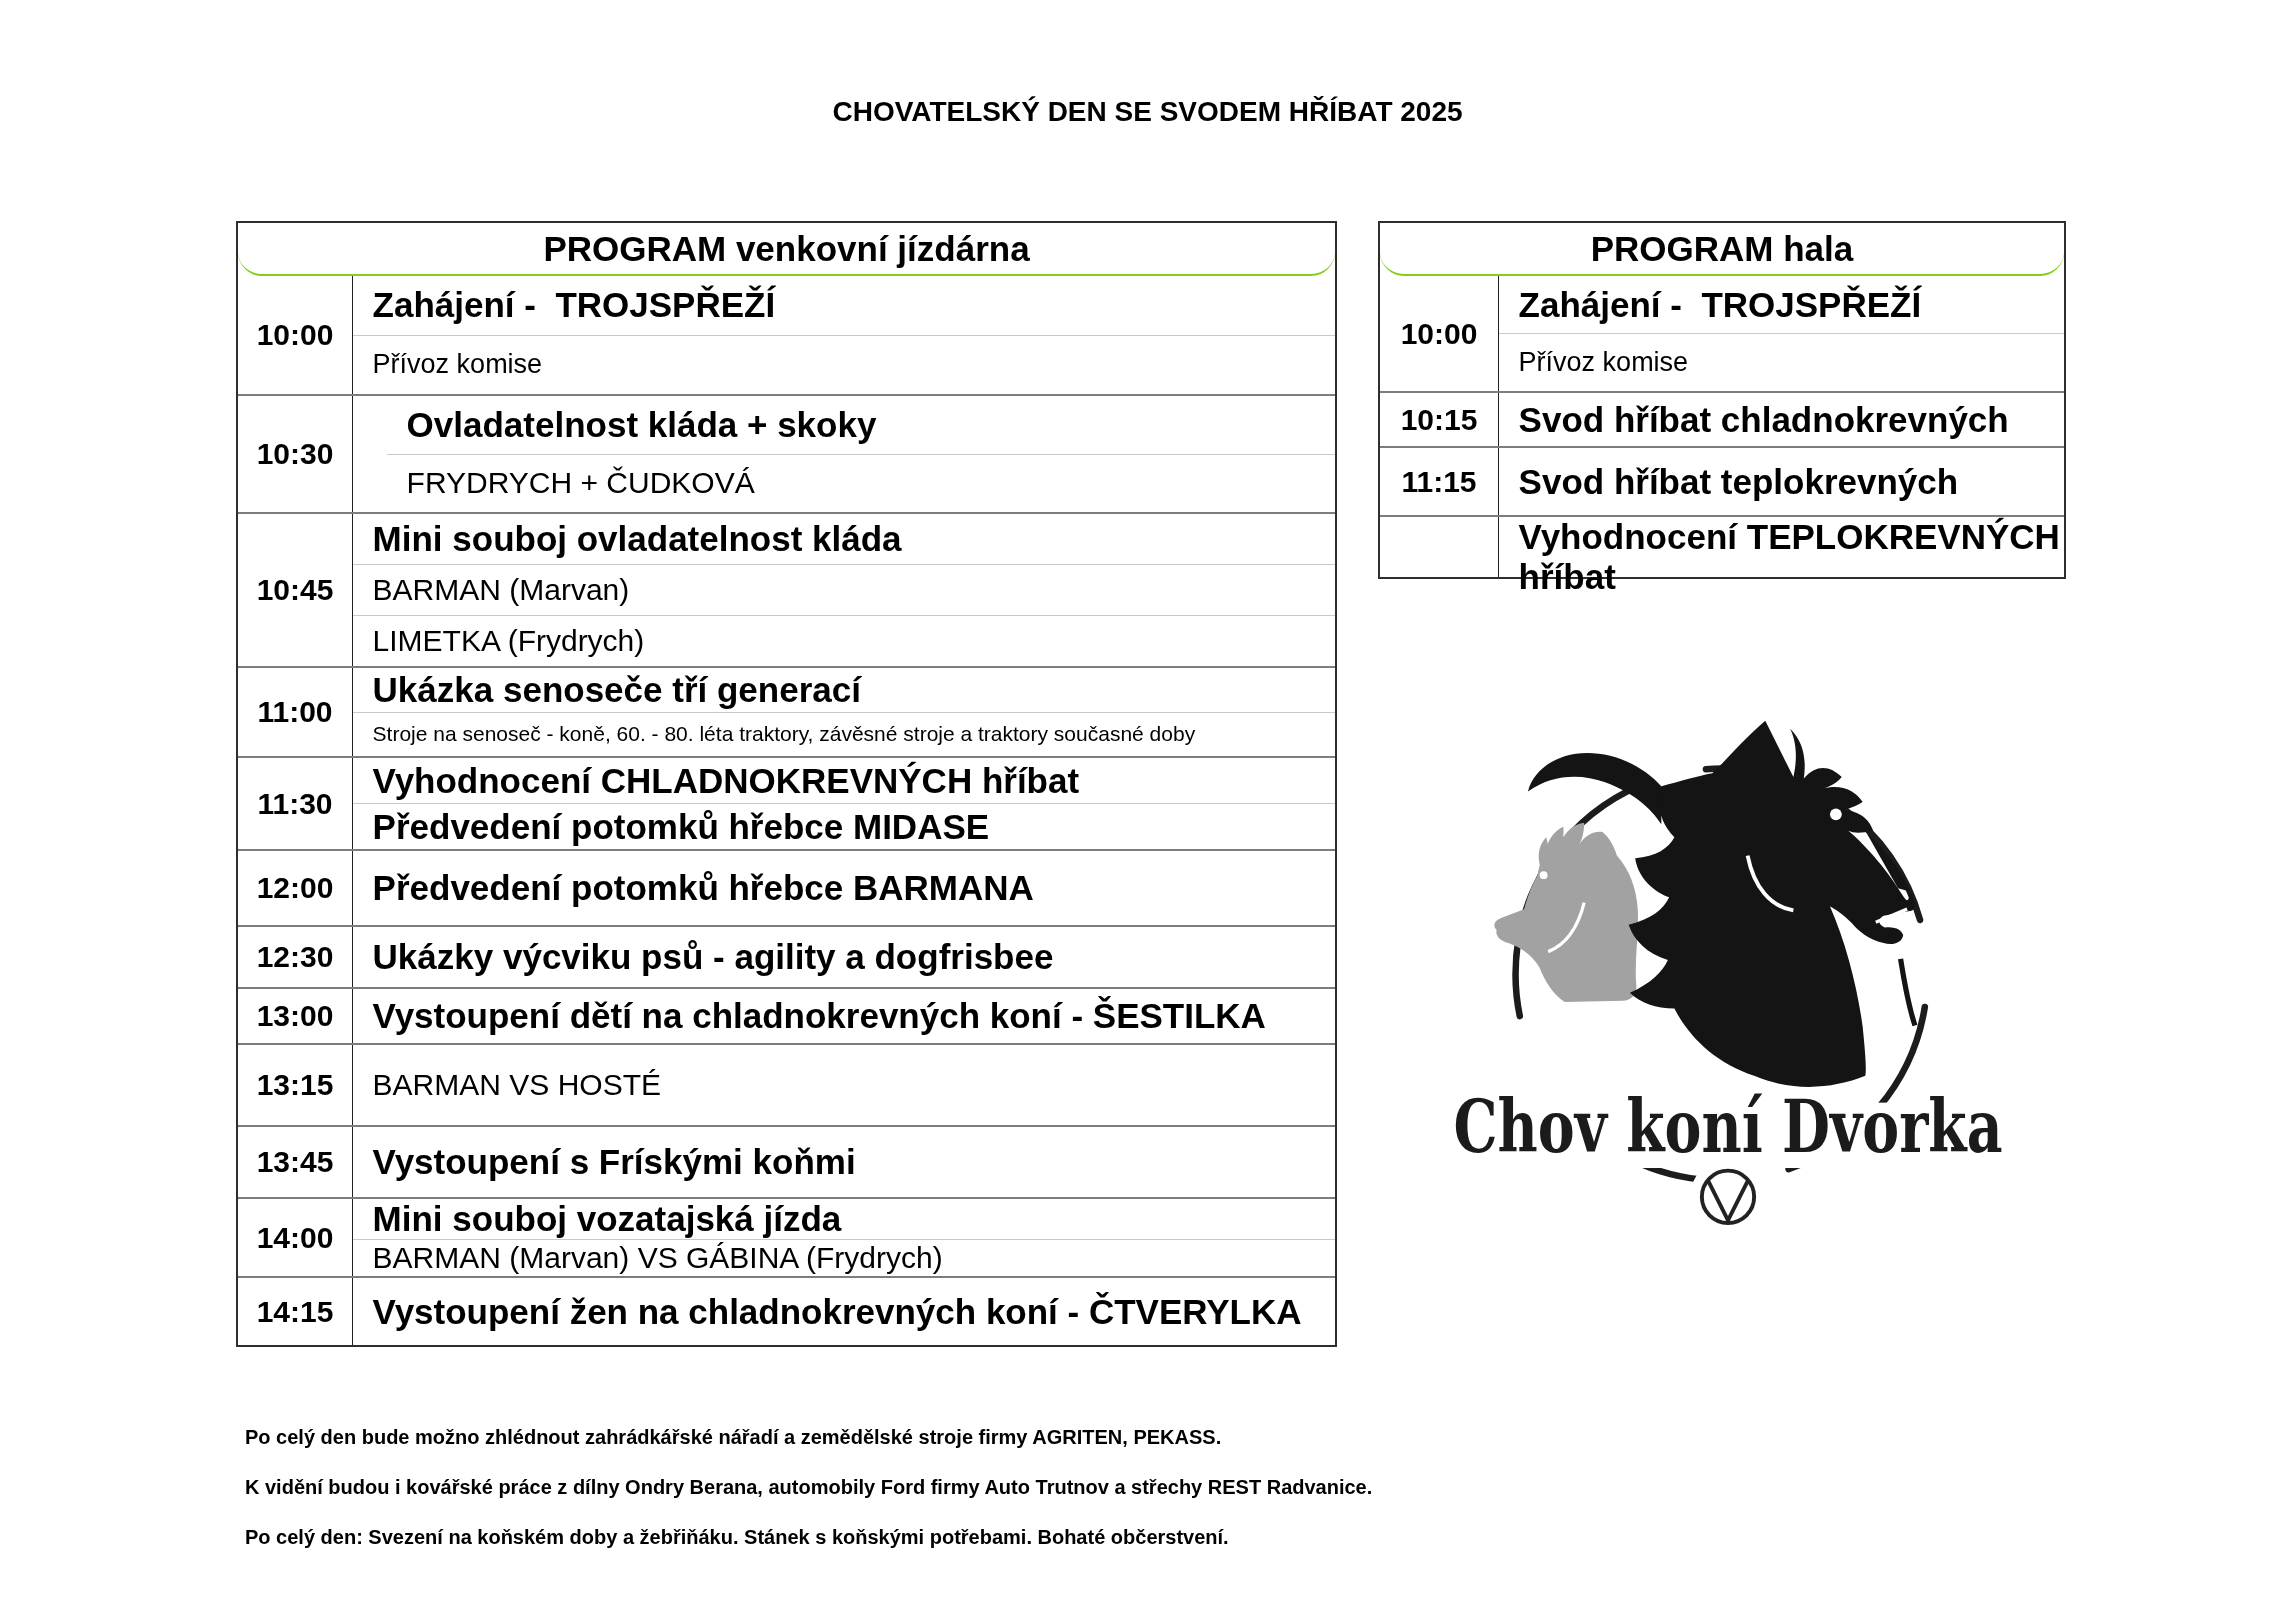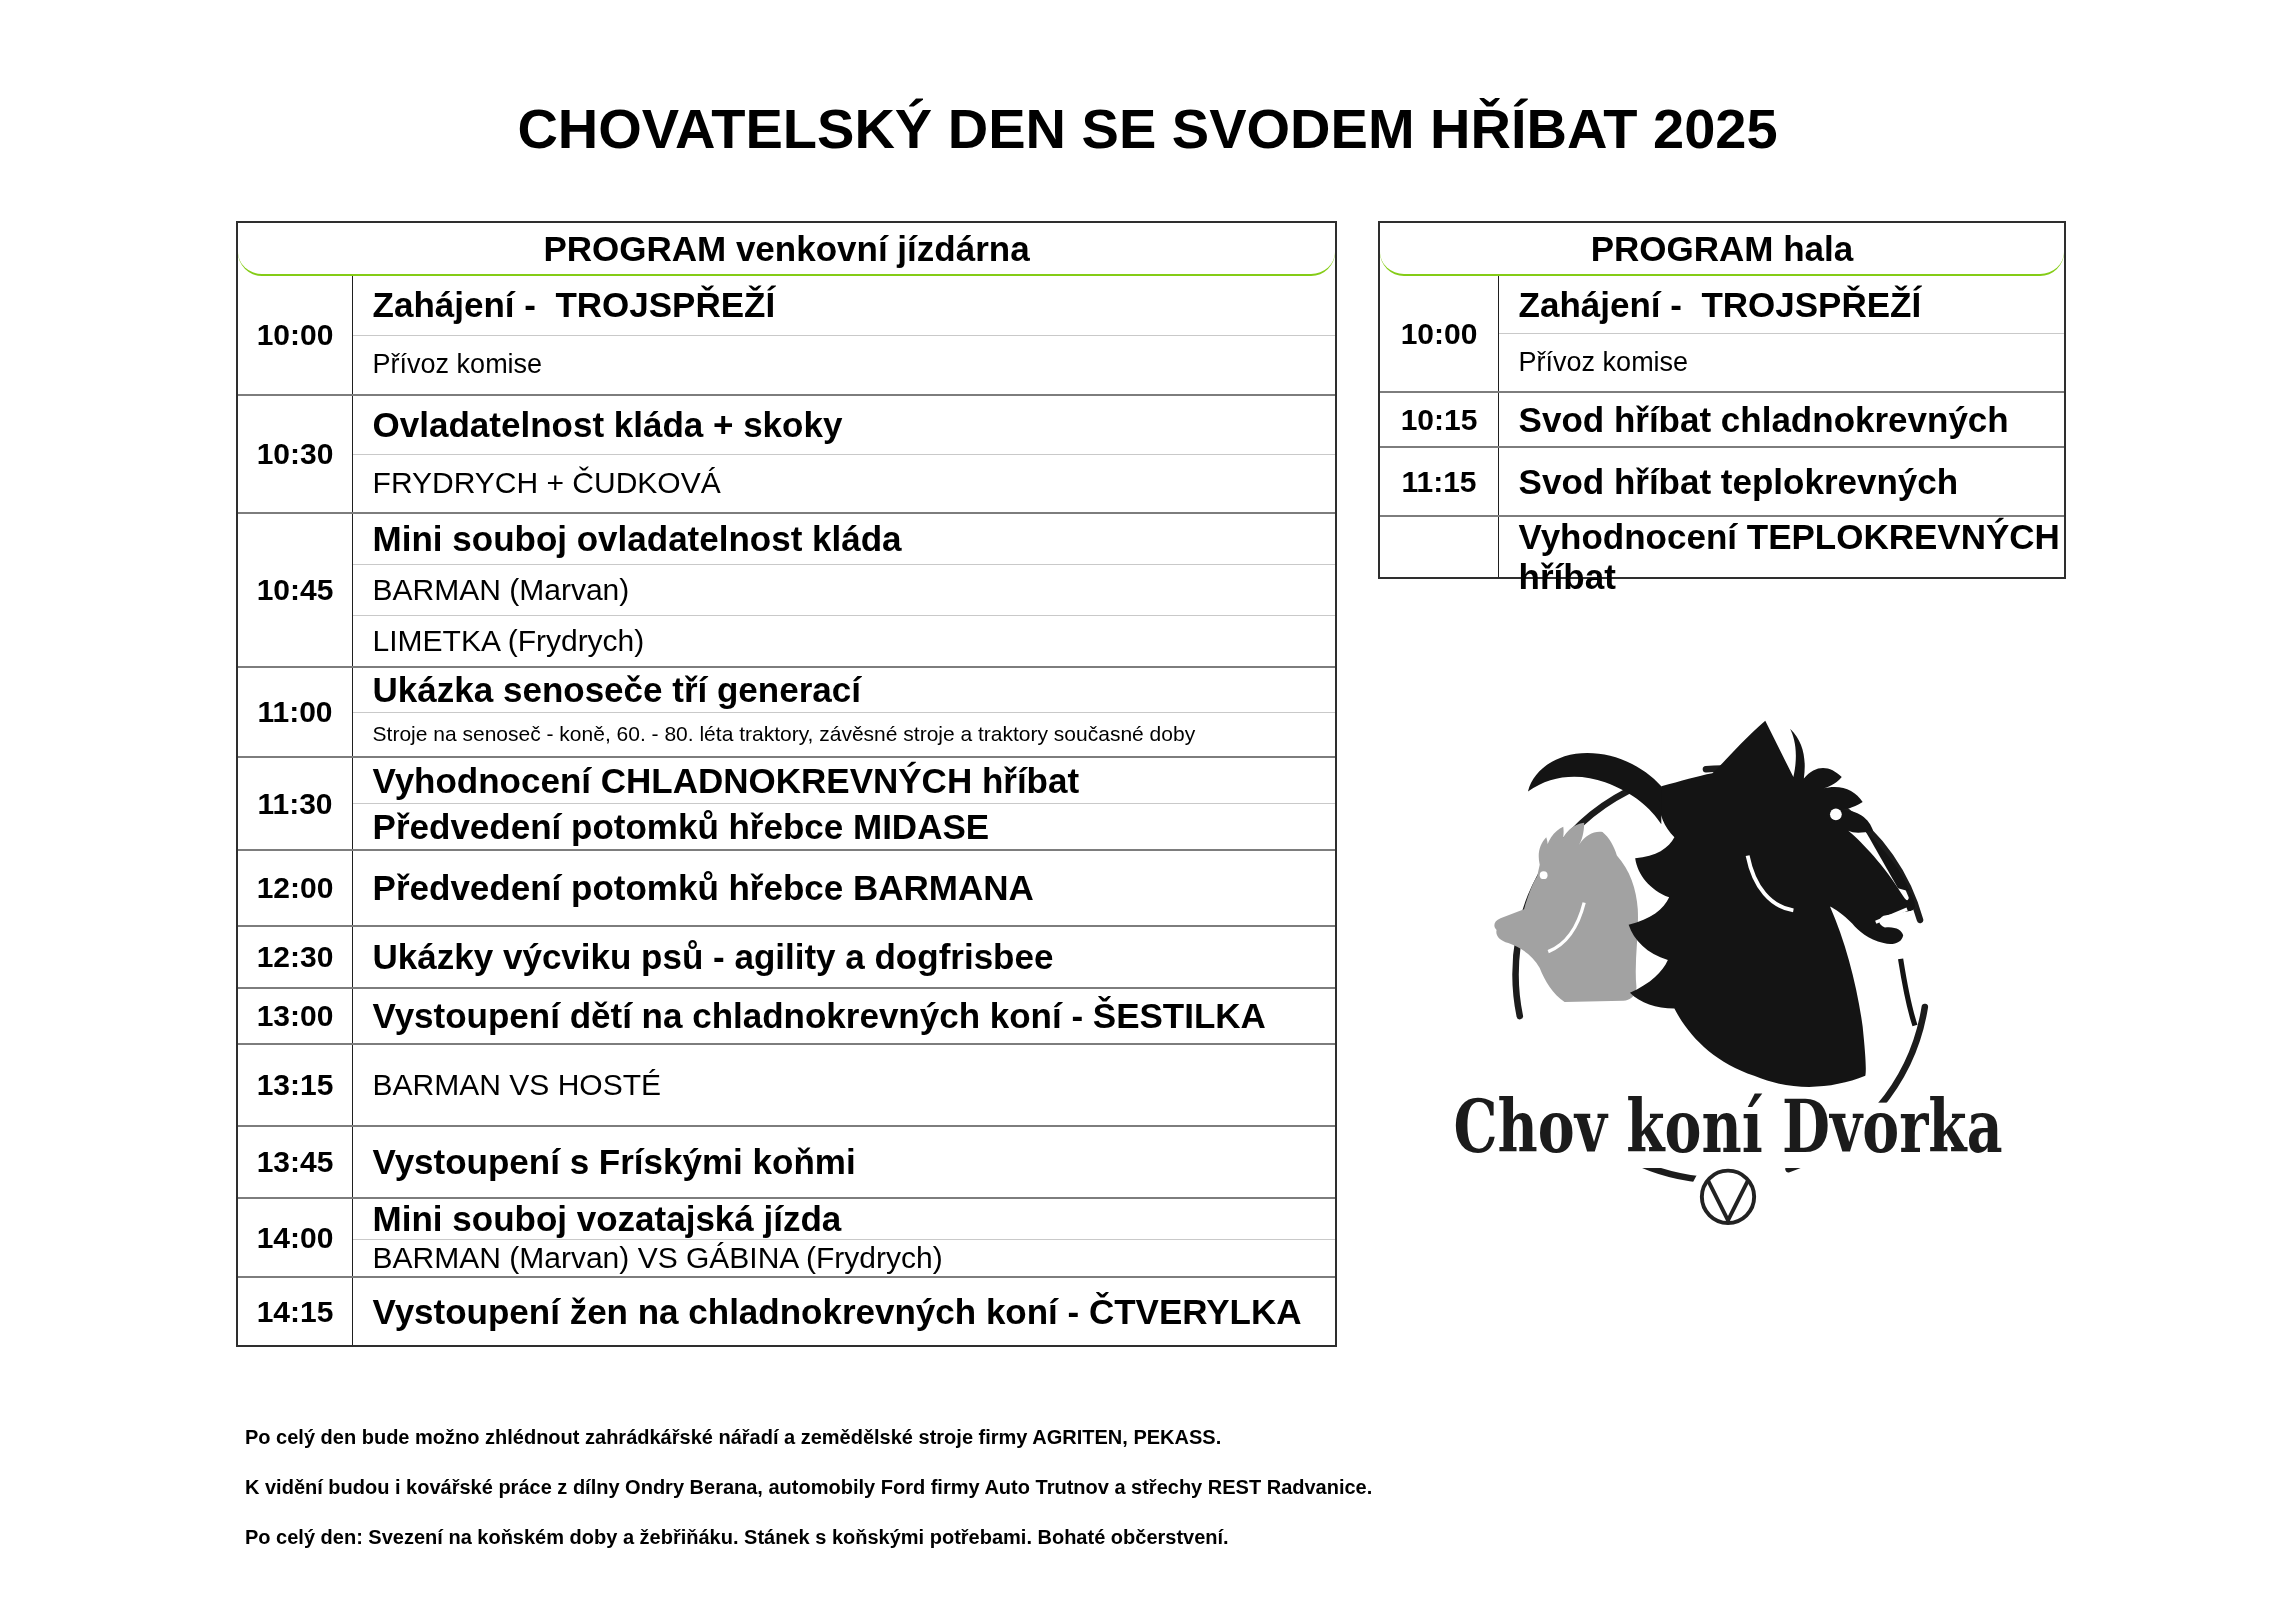--- a/index.html
+++ b/index.html
@@ -3,21 +3,21 @@
 <meta charset="utf-8">
 <style>
   html,body{margin:0;padding:0;}
   body{
     width:2295px;height:1623px;background:#ffffff;position:relative;
     font-family:"Liberation Sans",sans-serif;color:#000;overflow:hidden;
     -webkit-font-smoothing:antialiased;
   }
   .title{
     position:absolute;top:96px;left:0;width:2295px;text-align:center;
-    font-size:56px;font-weight:bold;letter-spacing:0px;margin:0;
+    font-size:28px;font-weight:bold;letter-spacing:0px;margin:0;
   }
   .table{position:absolute;border:2.6px solid #2e2e2e;background:#fff;box-sizing:border-box;}
   .left-table{left:236px;top:221px;width:1101px;}
   .right-table{left:1378px;top:221px;width:688px;}
   .thead{
     height:51px;border-bottom:2px solid #84cc16;display:flex;align-items:center;justify-content:center;
     font-size:35px;font-weight:bold;border-radius:24px;
   }
   .block{display:flex;border-top:2px solid #7d7d7d;box-sizing:border-box;}
   .blocks .block:first-child{border-top:none;}
@@ -29,21 +29,21 @@
   .right-table .time{width:119px;}
   .rows{flex:1;display:flex;flex-direction:column;min-width:0;}
   .row{flex:1;display:flex;align-items:center;padding-left:19.6px;white-space:pre-wrap;box-sizing:border-box;}
   .row + .row{border-top:1.3px solid #c9c9c9;}
   .row.bold{font-size:35px;font-weight:bold;}
   .row.regular{font-size:27px;font-weight:normal;}
   .row.caps{font-size:30px;font-weight:normal;}
   .row.small{font-size:21px;font-weight:normal;}
   
   .left-table .blocks .block:nth-child(1){height:118px;}
-  .left-table .blocks .block:nth-child(2){height:118px;}
+  .left-table .blocks .block:nth-child(2){height:118px;gap:34px;}
   .left-table .blocks .block:nth-child(3){height:154px;}
   .left-table .blocks .block:nth-child(4){height:90px;}
   .left-table .blocks .block:nth-child(5){height:93px;}
   .left-table .blocks .block:nth-child(6){height:76px;}
   .left-table .blocks .block:nth-child(7){height:62px;}
   .left-table .blocks .block:nth-child(8){height:56px;}
   .left-table .blocks .block:nth-child(9){height:82px;}
   .left-table .blocks .block:nth-child(10){height:72px;}
   .left-table .blocks .block:nth-child(11){height:79px;justify-content:space-between;}
   .left-table .blocks .block:nth-child(12){height:69px;}

